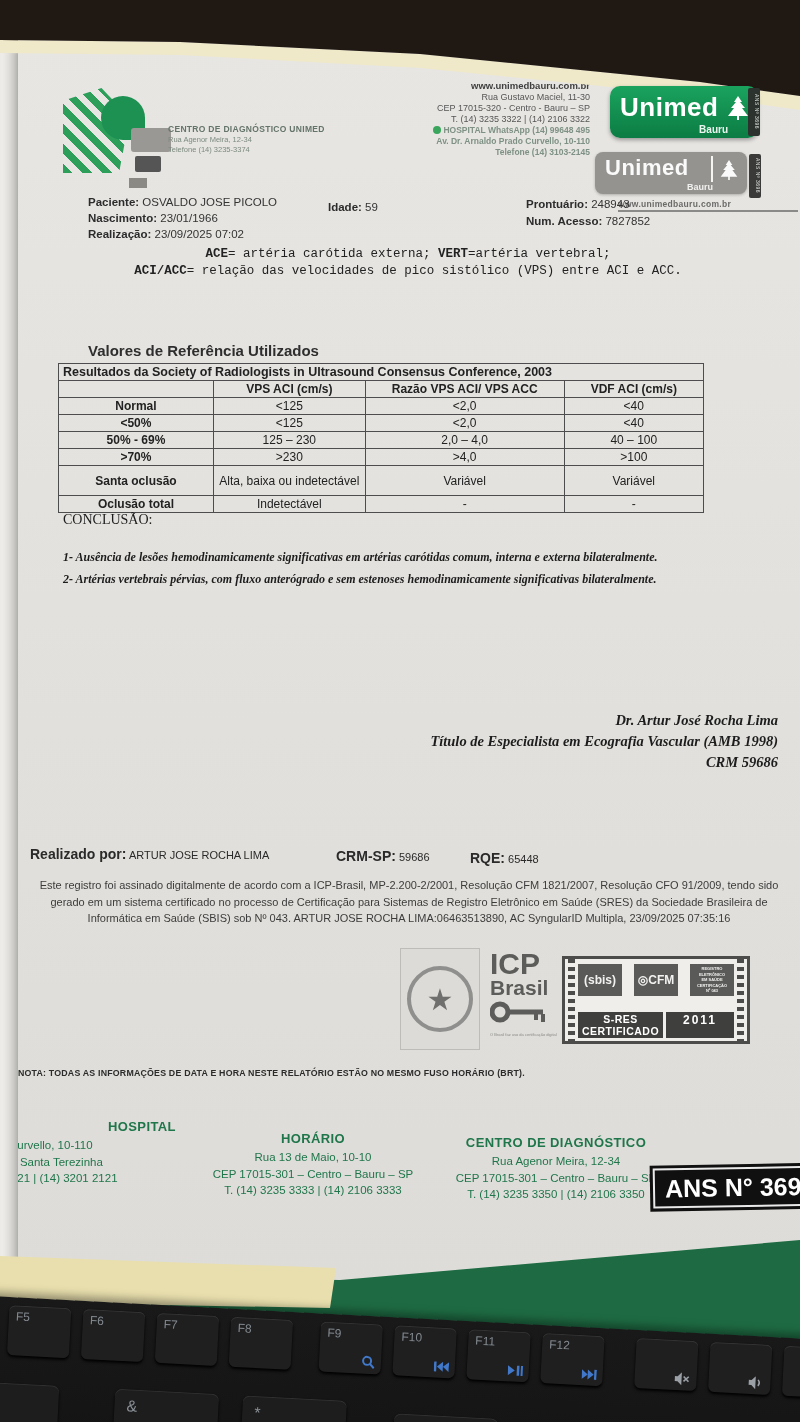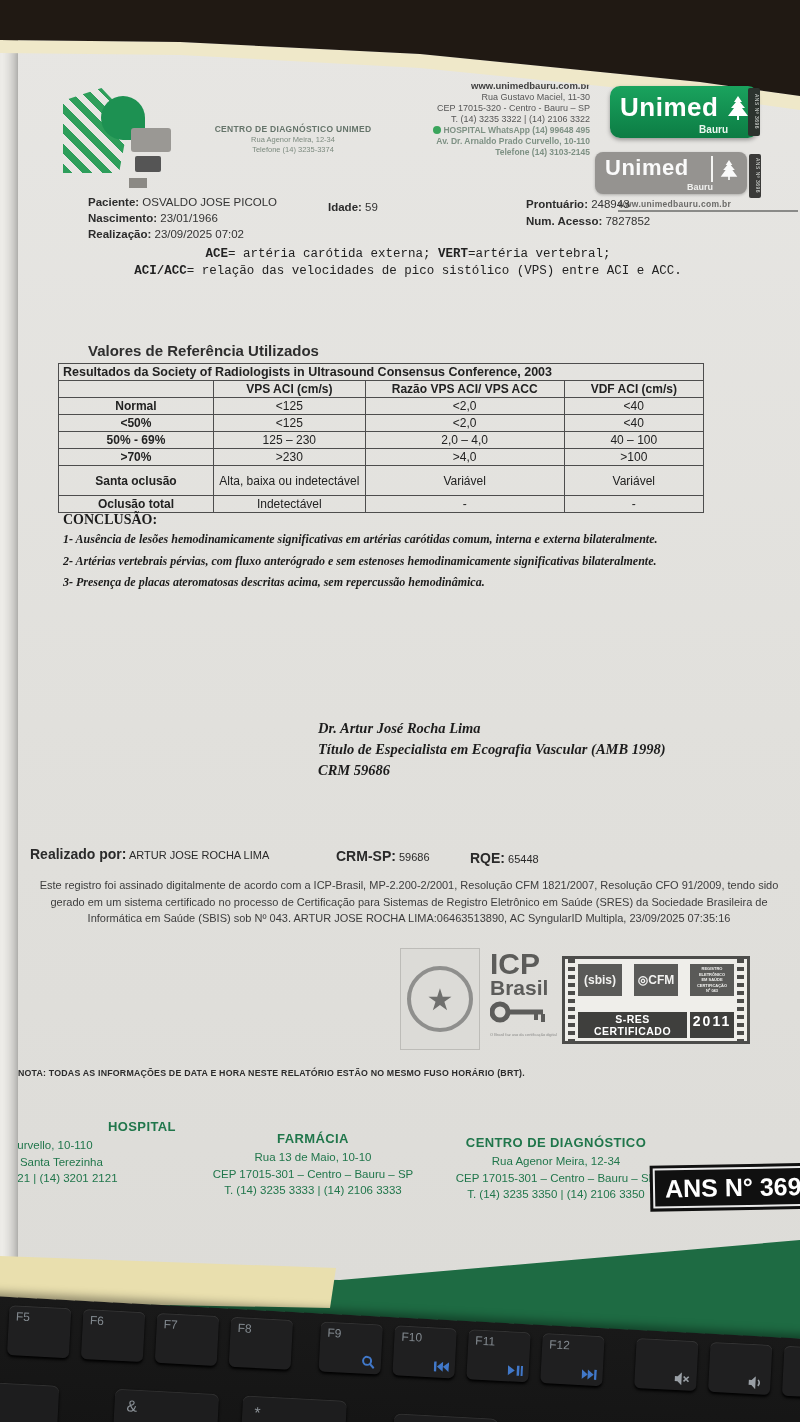--- a/index.html
+++ b/index.html
@@ -21,21 +21,21 @@
   
   .logo-left{left:45px;top:52px;width:120px;height:102px;}
   .logo-left .blob{position:absolute;left:0;top:0;width:70px;height:85px;
     background:repeating-linear-gradient(45deg,#2e9e5b 0 7px,#e7e6e3 7px 14px);
     clip-path:polygon(0 15%,55% 0,95% 35%,80% 100%,0 100%);}
   .logo-left .leaf{position:absolute;left:38px;top:8px;width:44px;height:44px;background:#1d9152;
     border-radius:50% 50% 0 50%;}
   .logo-left .sq1{position:absolute;left:68px;top:40px;width:40px;height:24px;background:#9a9894;border-radius:3px;}
   .logo-left .sq2{position:absolute;left:72px;top:68px;width:26px;height:16px;background:#555;border-radius:2px;}
   .logo-left .sq3{position:absolute;left:66px;top:90px;width:18px;height:10px;background:#8b8984;}
-  .clinic-block{left:150px;top:88px;width:250px;text-align:center;color:#7c8a7f;}
+  .clinic-block{left:150px;top:88px;width:250px;color:#7c8a7f;}
   .clinic-block .t{font-weight:bold;font-size:8.5px;color:#65746a;letter-spacing:.3px;}
   .clinic-block .l{font-size:7.5px;margin-top:1px;}
   .addr-block{left:252px;top:44px;width:320px;text-align:right;color:#4d4d4d;}
   .addr-block .w{font-weight:bold;font-size:9.5px;color:#3f3f3f;}
   .addr-block .l{font-size:9px;margin-top:1px;color:#565656;}
   .addr-block .g{font-size:8.5px;margin-top:1px;color:#7e9184;font-weight:bold;}
   .wa-dot{display:inline-block;width:8px;height:8px;border-radius:50%;background:#3aa55c;vertical-align:-1px;margin-right:2px;}
 
   .unimed-badge{left:610px;top:86px;width:148px;height:52px;z-index:6;
     background:linear-gradient(180deg,#1aa35e,#0c7c44);border-radius:10px;
@@ -72,26 +72,26 @@
   table.ref{position:absolute;left:40px;top:327px;width:646px;border-collapse:collapse;
     font-size:12px;color:#222;}
   table.ref td,table.ref th{border:1px solid #4d4d4d;padding:0 4px;height:16px;}
   table.ref .cap{font-weight:bold;font-size:12.5px;text-align:left;}
   table.ref th{font-weight:bold;text-align:center;}
   table.ref td.lab{font-weight:bold;text-align:center;}
   table.ref td.val{text-align:center;}
 
   
   .conc{left:45px;top:476px;width:714px;font-family:"Liberation Serif",serif;color:#1c1c1c;}
-  .conc .t{font-size:14px;font-weight:bold;margin-bottom:2px;}
+  .conc .t{font-size:14px;font-weight:normal;margin-bottom:20px;}
   .conc p{margin:0 0 3px 0;font-size:12px;font-weight:bold;font-style:italic;line-height:1.55;}
 
-  .doctor{left:300px;top:674px;width:460px;
+  .doctor{left:300px;top:674px;width:460px;text-align:right;
     font-family:"Liberation Serif",serif;font-weight:bold;font-style:italic;
-    font-size:14.5px;color:#1d1d1d;line-height:1.45;margin-top:8px;}
+    font-size:14.5px;color:#1d1d1d;line-height:1.45;}
 
   
   .sig{font-size:11px;color:#2a2a2a;}
   .sig b{font-size:14px;}
   .sig-realizado{left:12px;top:810px;}
   .sig-crm{left:318px;top:812px;}
   .sig-rqe{left:452px;top:814px;}
   .disclaimer{left:8px;top:841px;width:766px;font-size:11px;color:#3c3c3c;line-height:1.5;text-align:center;}
 
   
@@ -108,22 +108,22 @@
   .sres .film{position:absolute;top:0;bottom:0;width:7px;
     background:repeating-linear-gradient(180deg,#4c4c4a 0 4px,#efeeea 4px 8px);}
   .sres .film.l{left:3px;} .sres .film.r{right:3px;}
   .sres .sq-row{display:flex;gap:12px;margin:2px 10px 16px 10px;flex:1;}
   .sres .sq{flex:1;background:#5a5a58;color:#f2f2f0;display:flex;align-items:center;justify-content:center;
     font-size:12px;font-weight:bold;}
   .sres .sq .tiny{font-size:4px;line-height:1.4;text-align:center;}
   .sres .bot{display:flex;gap:3px;margin:0 10px;}
   .sres .bot .t1{flex:1;background:#3f3f3d;color:#fff;font-weight:bold;font-size:10.5px;
     text-align:center;letter-spacing:.5px;padding:1px 0;}
-  .sres .bot .t2{width:44px;background:#3f3f3d;color:#fff;font-weight:bold;font-size:14px;
-    text-align:center;letter-spacing:2px;padding:1px 0;}
+  .sres .bot .t2{width:44px;background:#3f3f3d;color:#fff;font-weight:bold;font-size:12px;
+    text-align:center;letter-spacing:2px;padding:1px 12px;}
 
   .nota{left:0px;top:1032px;width:640px;font-size:8.8px;font-weight:bold;color:#2b2b2b;letter-spacing:.2px;}
 
   
   .fcol{text-align:center;color:#20764b;line-height:1.45;}
   .fcol .t{font-weight:bold;font-size:13px;letter-spacing:.4px;}
   .fcol .l{font-size:11.5px;}
   .f-hosp{left:-78px;top:1082px;width:300px;text-align:left;}
   .f-hosp .l,.f-hosp .t{text-align:left;}
   .f-farm{left:160px;top:1094px;width:270px;}
@@ -261,21 +261,20 @@
             <td class="val">-</td>
             <td class="val">-</td>
       </tr>
     </tbody>
       </table>
 
     <div class="abs conc">
       <div class="t">CONCLUSÃO:</div>
       <p>1- Ausência de lesões hemodinamicamente significativas em artérias carótidas comum, interna e externa bilateralmente.</p>
       <p>2- Artérias vertebrais pérvias, com fluxo anterógrado e sem estenoses hemodinamicamente significativas bilateralmente.</p>
-      <p>3- Presença de placas ateromatosas descritas acima, sem repercussão hemodinâmica.</p>
     </div>
 
     <div class="abs doctor">
       <div>Dr. Artur José Rocha Lima</div>
       <div>Título de Especialista em Ecografia Vascular (AMB 1998)</div>
       <div>CRM 59686</div>
     </div>
 
     <div class="abs sig sig-realizado">
       <b>Realizado por:</b><span> ARTUR JOSE ROCHA LIMA</span>
@@ -322,21 +321,21 @@
 
     <div class="abs nota">NOTA: TODAS AS INFORMAÇÕES DE DATA E HORA NESTE RELATÓRIO ESTÃO NO MESMO FUSO HORÁRIO (BRT).</div>
 
     <div class="abs fcol f-hosp">
       <div class="t" style="padding-left:168px;">HOSPITAL</div>
       <div class="l">rnaldo Prado Curvello, 10-110</div>
       <div class="l">5-500 - Parque Santa Terezinha</div>
       <div class="l">T. (14) 3103 2121 | (14) 3201 2121</div>
     </div>
     <div class="abs fcol f-farm">
-      <div class="t">FARMÁCIA</div>
+      <div class="t">HORÁRIO</div>
       <div class="l">Rua 13 de Maio, 10-10</div>
       <div class="l">CEP 17015-301 – Centro – Bauru – SP</div>
       <div class="l">T. (14) 3235 3333 | (14) 2106 3333</div>
     </div>
     <div class="abs fcol f-cent">
       <div class="t">CENTRO DE DIAGNÓSTICO</div>
       <div class="l">Rua Agenor Meira, 12-34</div>
       <div class="l">CEP 17015-301 – Centro – Bauru – SP</div>
       <div class="l">T. (14) 3235 3350 | (14) 2106 3350</div>
     </div>

